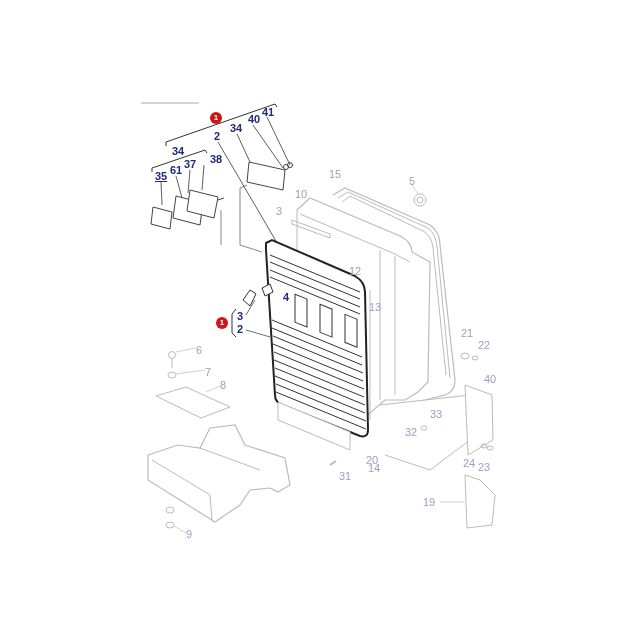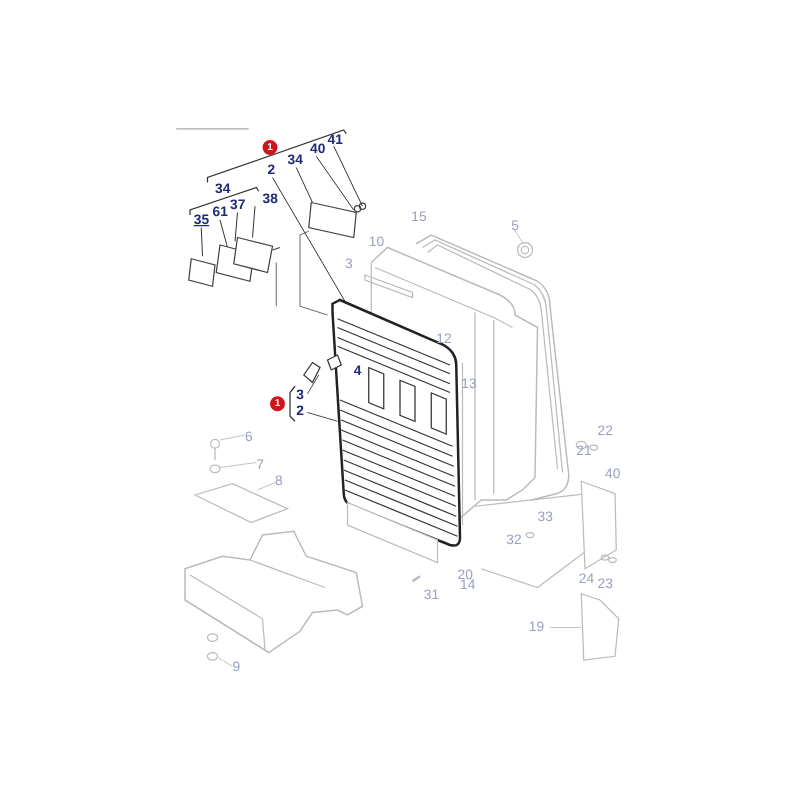--- a/index.html
+++ b/index.html
@@ -147,21 +147,21 @@
       <span class="lbl dark" style="left: 237px; top: 324px;">2</span>
       <span class="lbl light" style="left: 329px; top: 169px;">15</span>
       <span class="lbl light" style="left: 409px; top: 176px;">5</span>
       <span class="lbl light" style="left: 295px; top: 189px;">10</span>
       <span class="lbl light" style="left: 276px; top: 206px;">3</span>
       <span class="lbl light" style="left: 349px; top: 266px;">12</span>
       <span class="lbl light" style="left: 369px; top: 302px;">13</span>
       <span class="lbl light" style="left: 196px; top: 345px;">6</span>
       <span class="lbl light" style="left: 205px; top: 367px;">7</span>
       <span class="lbl light" style="left: 220px; top: 380px;">8</span>
-      <span class="lbl light" style="left: 461px; top: 356px;">21</span>
+      <span class="lbl light" style="left: 461px; top: 328px;">21</span>
       <span class="lbl light" style="left: 478px; top: 340px;">22</span>
       <span class="lbl light" style="left: 484px; top: 374px;">40</span>
       <span class="lbl light" style="left: 368px; top: 435px; margin-top: 28px;">14</span>
       <span class="lbl light" style="left: 430px; top: 409px;">33</span>
       <span class="lbl light" style="left: 405px; top: 427px;">32</span>
       <span class="lbl light" style="left: 366px; top: 455px;">20</span>
       <span class="lbl light" style="left: 463px; top: 458px;">24</span>
       <span class="lbl light" style="left: 478px; top: 462px;">23</span>
       <span class="lbl light" style="left: 339px; top: 471px;">31</span>
       <span class="lbl light" style="left: 423px; top: 497px;">19</span>

